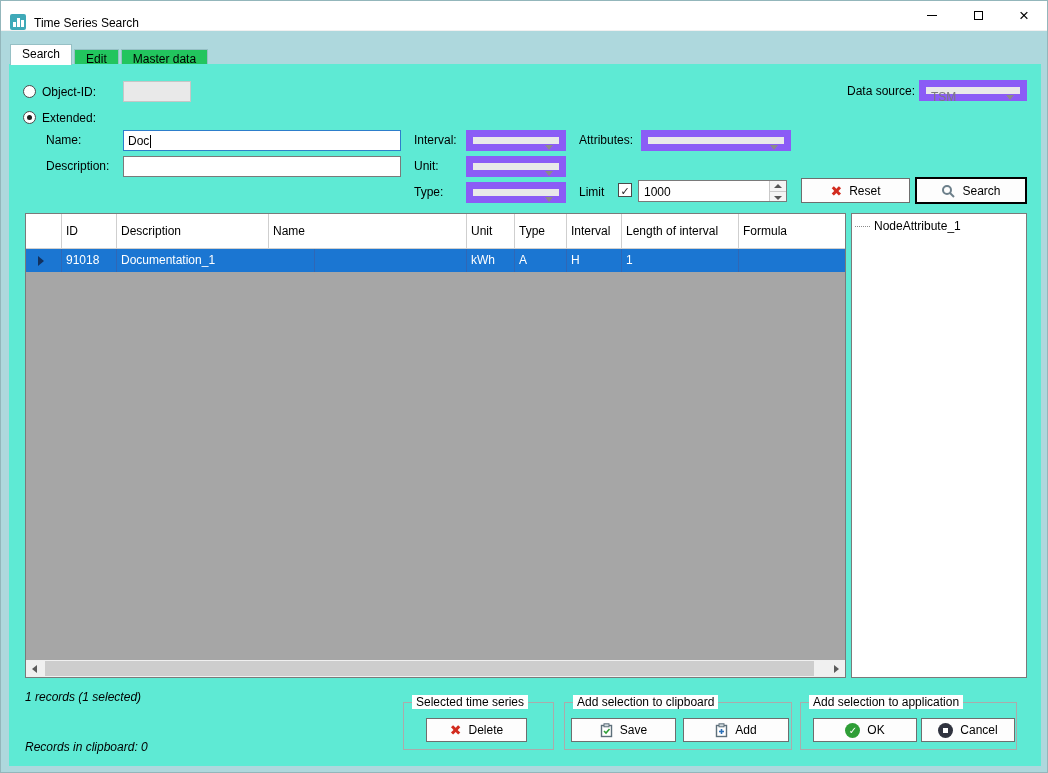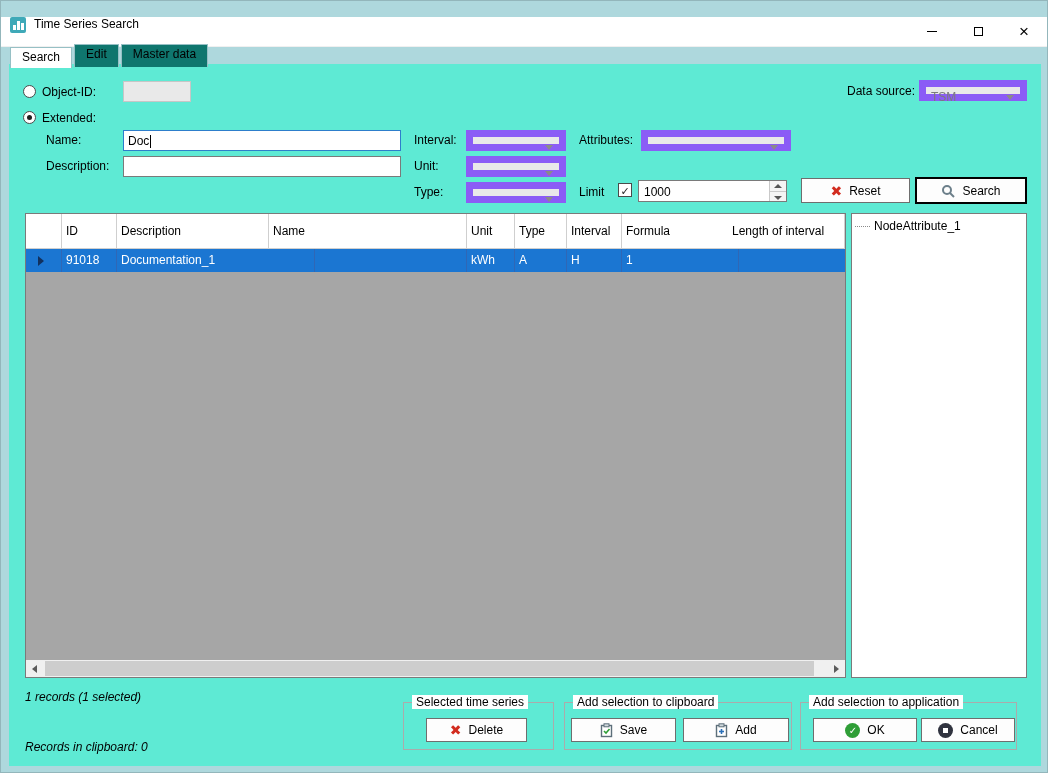--- a/index.html
+++ b/index.html
@@ -1,36 +1,36 @@
 <!DOCTYPE html>
 <html><head>
 <meta charset="utf-8">
 <style>
   *{box-sizing:border-box;margin:0;padding:0}
   html,body{width:1048px;height:773px}
   body{font-family:"Liberation Sans","DejaVu Sans",sans-serif;font-size:12px;color:#000;background:#fff}
   .window{position:relative;width:1048px;height:773px;background:#aed8dd;border:1px solid #93b6bb;overflow:hidden}
 
   
-  .titlebar{position:absolute;top:16px;left:0;right:0;height:30px;background:#fff;display:flex;align-items:flex-start;padding-left:9px;border-bottom:1px solid #f0f0f0}
+  .titlebar{position:absolute;top:0;left:0;right:0;height:30px;background:#fff;display:flex;align-items:flex-end;padding-left:9px;border-bottom:1px solid #f0f0f0}
   .app-icon{width:16px;height:16px;margin-right:8px;position:relative;background:#3fa9b8;border-radius:2px}
   .app-icon i{position:absolute;bottom:3px;width:3px;background:#fff}
   .app-icon i:nth-child(1){left:3px;height:5px}
   .app-icon i:nth-child(2){left:7px;height:9px}
   .app-icon i:nth-child(3){left:11px;height:7px}
   .title-text{font-size:12px}
   .win-controls{margin-left:auto;display:flex;height:100%}
   .win-btn{width:46px;height:100%;display:flex;align-items:center;justify-content:center;cursor:default}
   .min-glyph{width:10px;height:1px;background:#000;display:block}
   .max-glyph{width:9px;height:9px;border:1px solid #000;display:block}
   .close-glyph{font-size:17px;line-height:1}
 
   
   .tabs{position:absolute;top:43px;left:9px;display:flex;align-items:flex-end;z-index:3}
-  .tab{height:23px;padding:2px 11px;margin-right:2px;background:#0f766e;border:1px solid #96c0c5;border-bottom:none;font-size:12px;white-space:nowrap}
+  .tab{height:15px;padding:2px 11px;margin-right:2px;background:#22c55e;border:1px solid #96c0c5;border-bottom:none;font-size:12px;white-space:nowrap}
   .tab.active{background:#fff;height:21px;border-color:#96c0c5;position:relative;margin-bottom:-1px}
 
   
   .panel{position:absolute;top:63px;left:8px;width:1032px;height:702px;background:#5eead4}
 
   .lbl{position:absolute;font-size:12px;white-space:nowrap}
   .italic{font-style:italic}
 
   .radio{position:absolute;width:13px;height:13px;border:1px solid #4a4a4a;border-radius:50%;background:#fff}
   .radio.checked::after{content:"";position:absolute;left:3px;top:3px;width:5px;height:5px;border-radius:50%;background:#1d1d1d}
@@ -179,22 +179,22 @@
 
     <div class="grid">
       <div class="grid-header">
         <div class="gh c-sel"></div>
         <div class="gh c-id">ID</div>
         <div class="gh c-desc">Description</div>
         <div class="gh c-name">Name</div>
         <div class="gh c-unit">Unit</div>
         <div class="gh c-type">Type</div>
         <div class="gh c-int">Interval</div>
+        <div class="gh c-len">Length of interval</div>
         <div class="gh c-form">Formula</div>
-        <div class="gh c-len">Length of interval</div>
       </div>
       <div class="grid-row">
         <div class="gc c-sel">
             <span class="row-arrow"></span>
           </div>
         <div class="gc c-id">91018</div>
         <div class="gc c-name">Documentation_1</div>
         <div class="gc c-desc"></div>
         <div class="gc c-unit">kWh</div>
         <div class="gc c-type">A</div>

